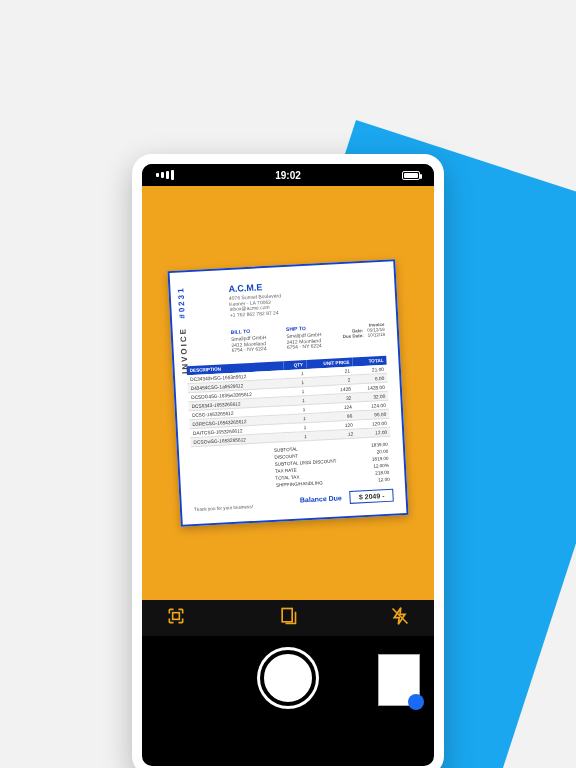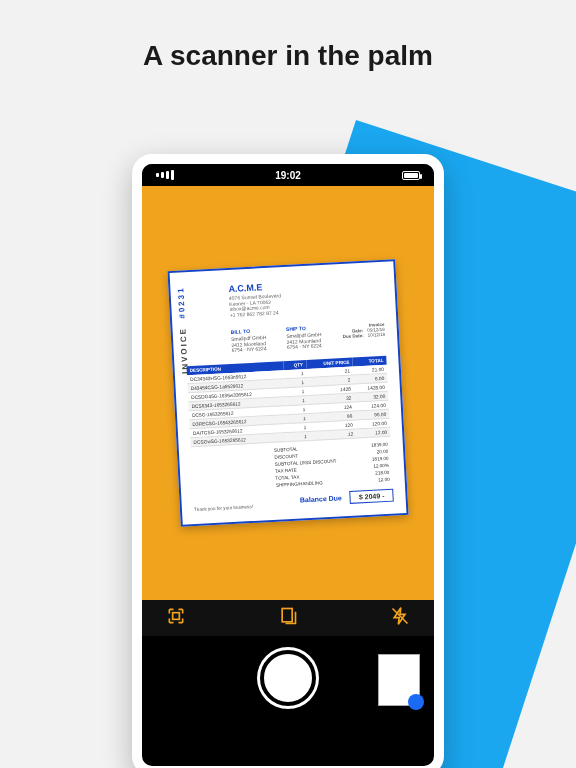--- a/index.html
+++ b/index.html
@@ -133,21 +133,21 @@
     content:""; position:absolute; right:-5px; bottom:-5px;
     width:16px;height:16px; background:#1a6af5; border-radius:50%;
   }
 </style>
 </head>
 <body>
 
 <div class="accent"></div>
 
 <div class="headline">
-  <span>A scanner in the palm</span><br>
+  <br>
 </div>
 
 <div class="phone">
 
   <div class="statusbar">
     <div class="sig">
         <span></span>
         <span></span>
         <span></span>
         <span></span>

